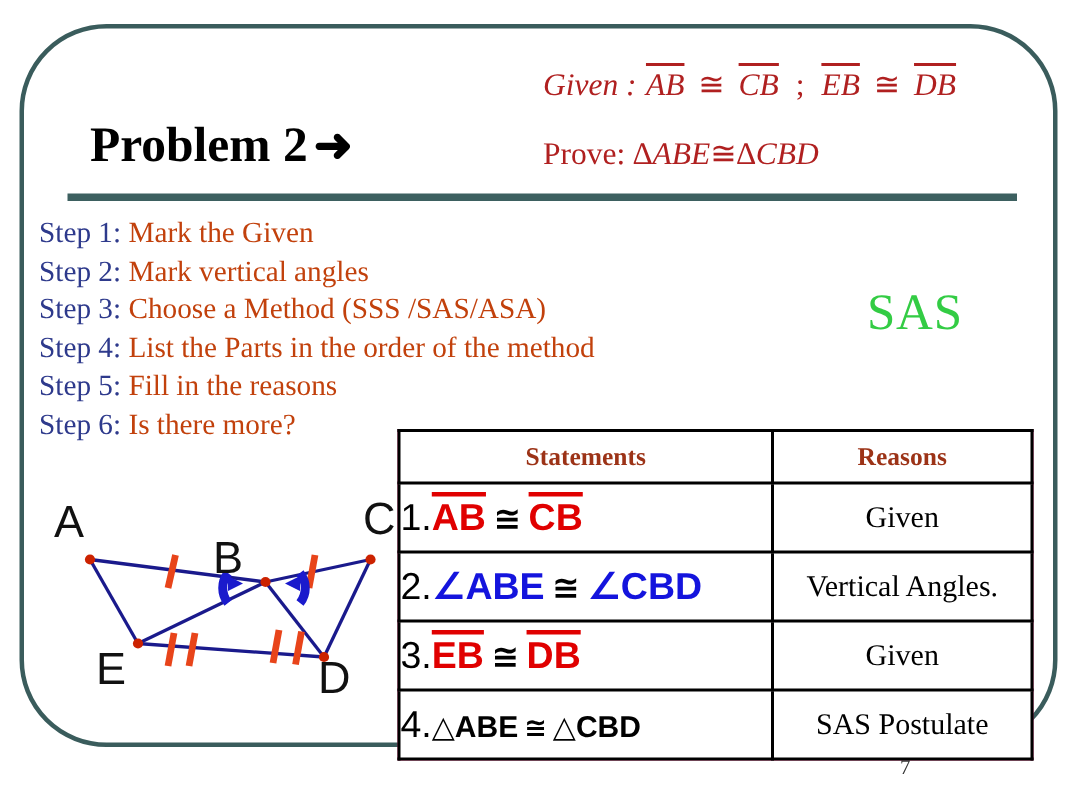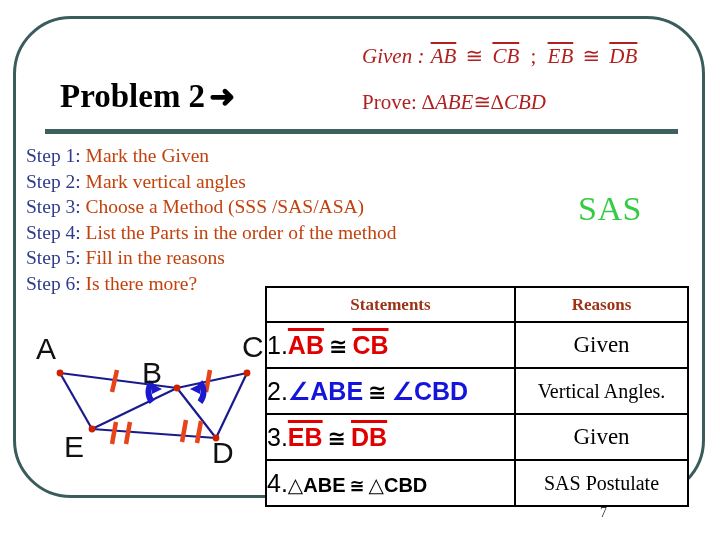--- a/index.html
+++ b/index.html
@@ -190,21 +190,21 @@
   .cong-k.small { font-size: 18px; padding: 0 4px; }
 
   .rsn-cell {
     height: 44px;
     text-align: center;
     font-size: 20px;
     color: #000000;
     font-family: "Liberation Serif", "DejaVu Serif", serif;
     white-space: nowrap;
   }
-  .rsn-cell.big { font-size: 23px; text-align: center; }
+  .rsn-cell.big { font-size: 20px; text-align: center; }
 
   
   #diagram {
     position: absolute;
     left: 34px;
     top: 326px;
     width: 250px;
     height: 165px;
   }
   .dlabel {

